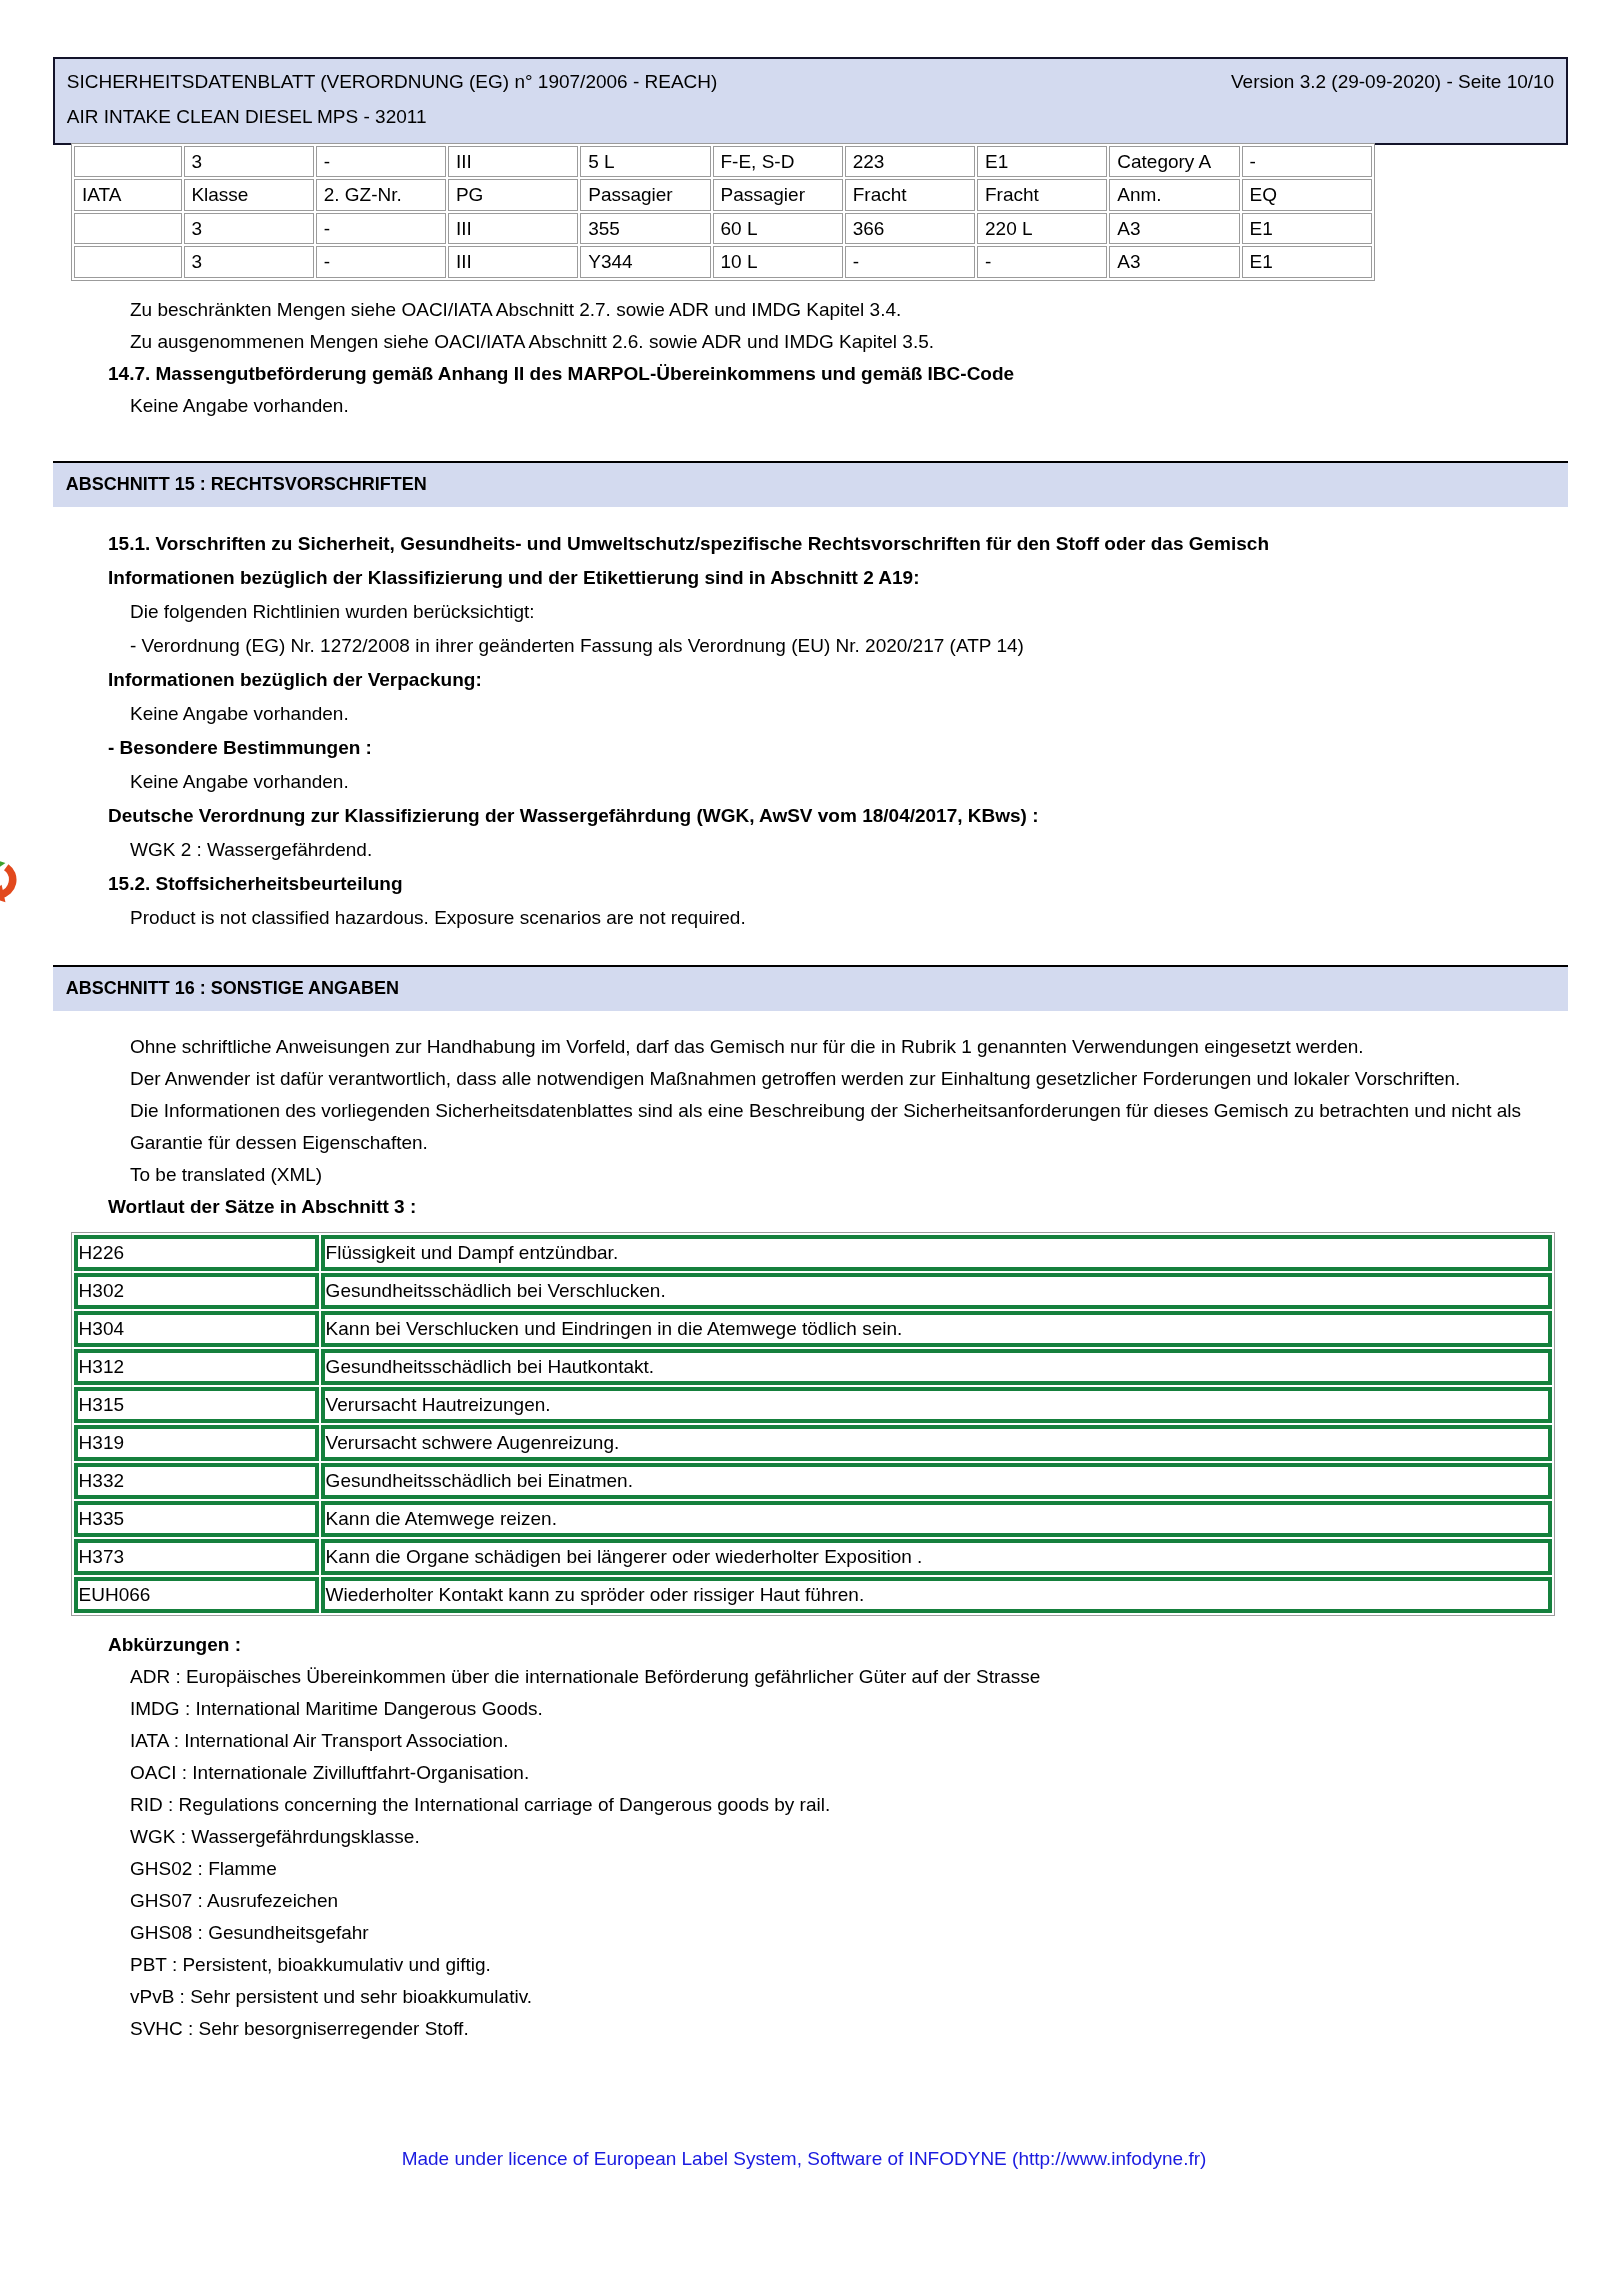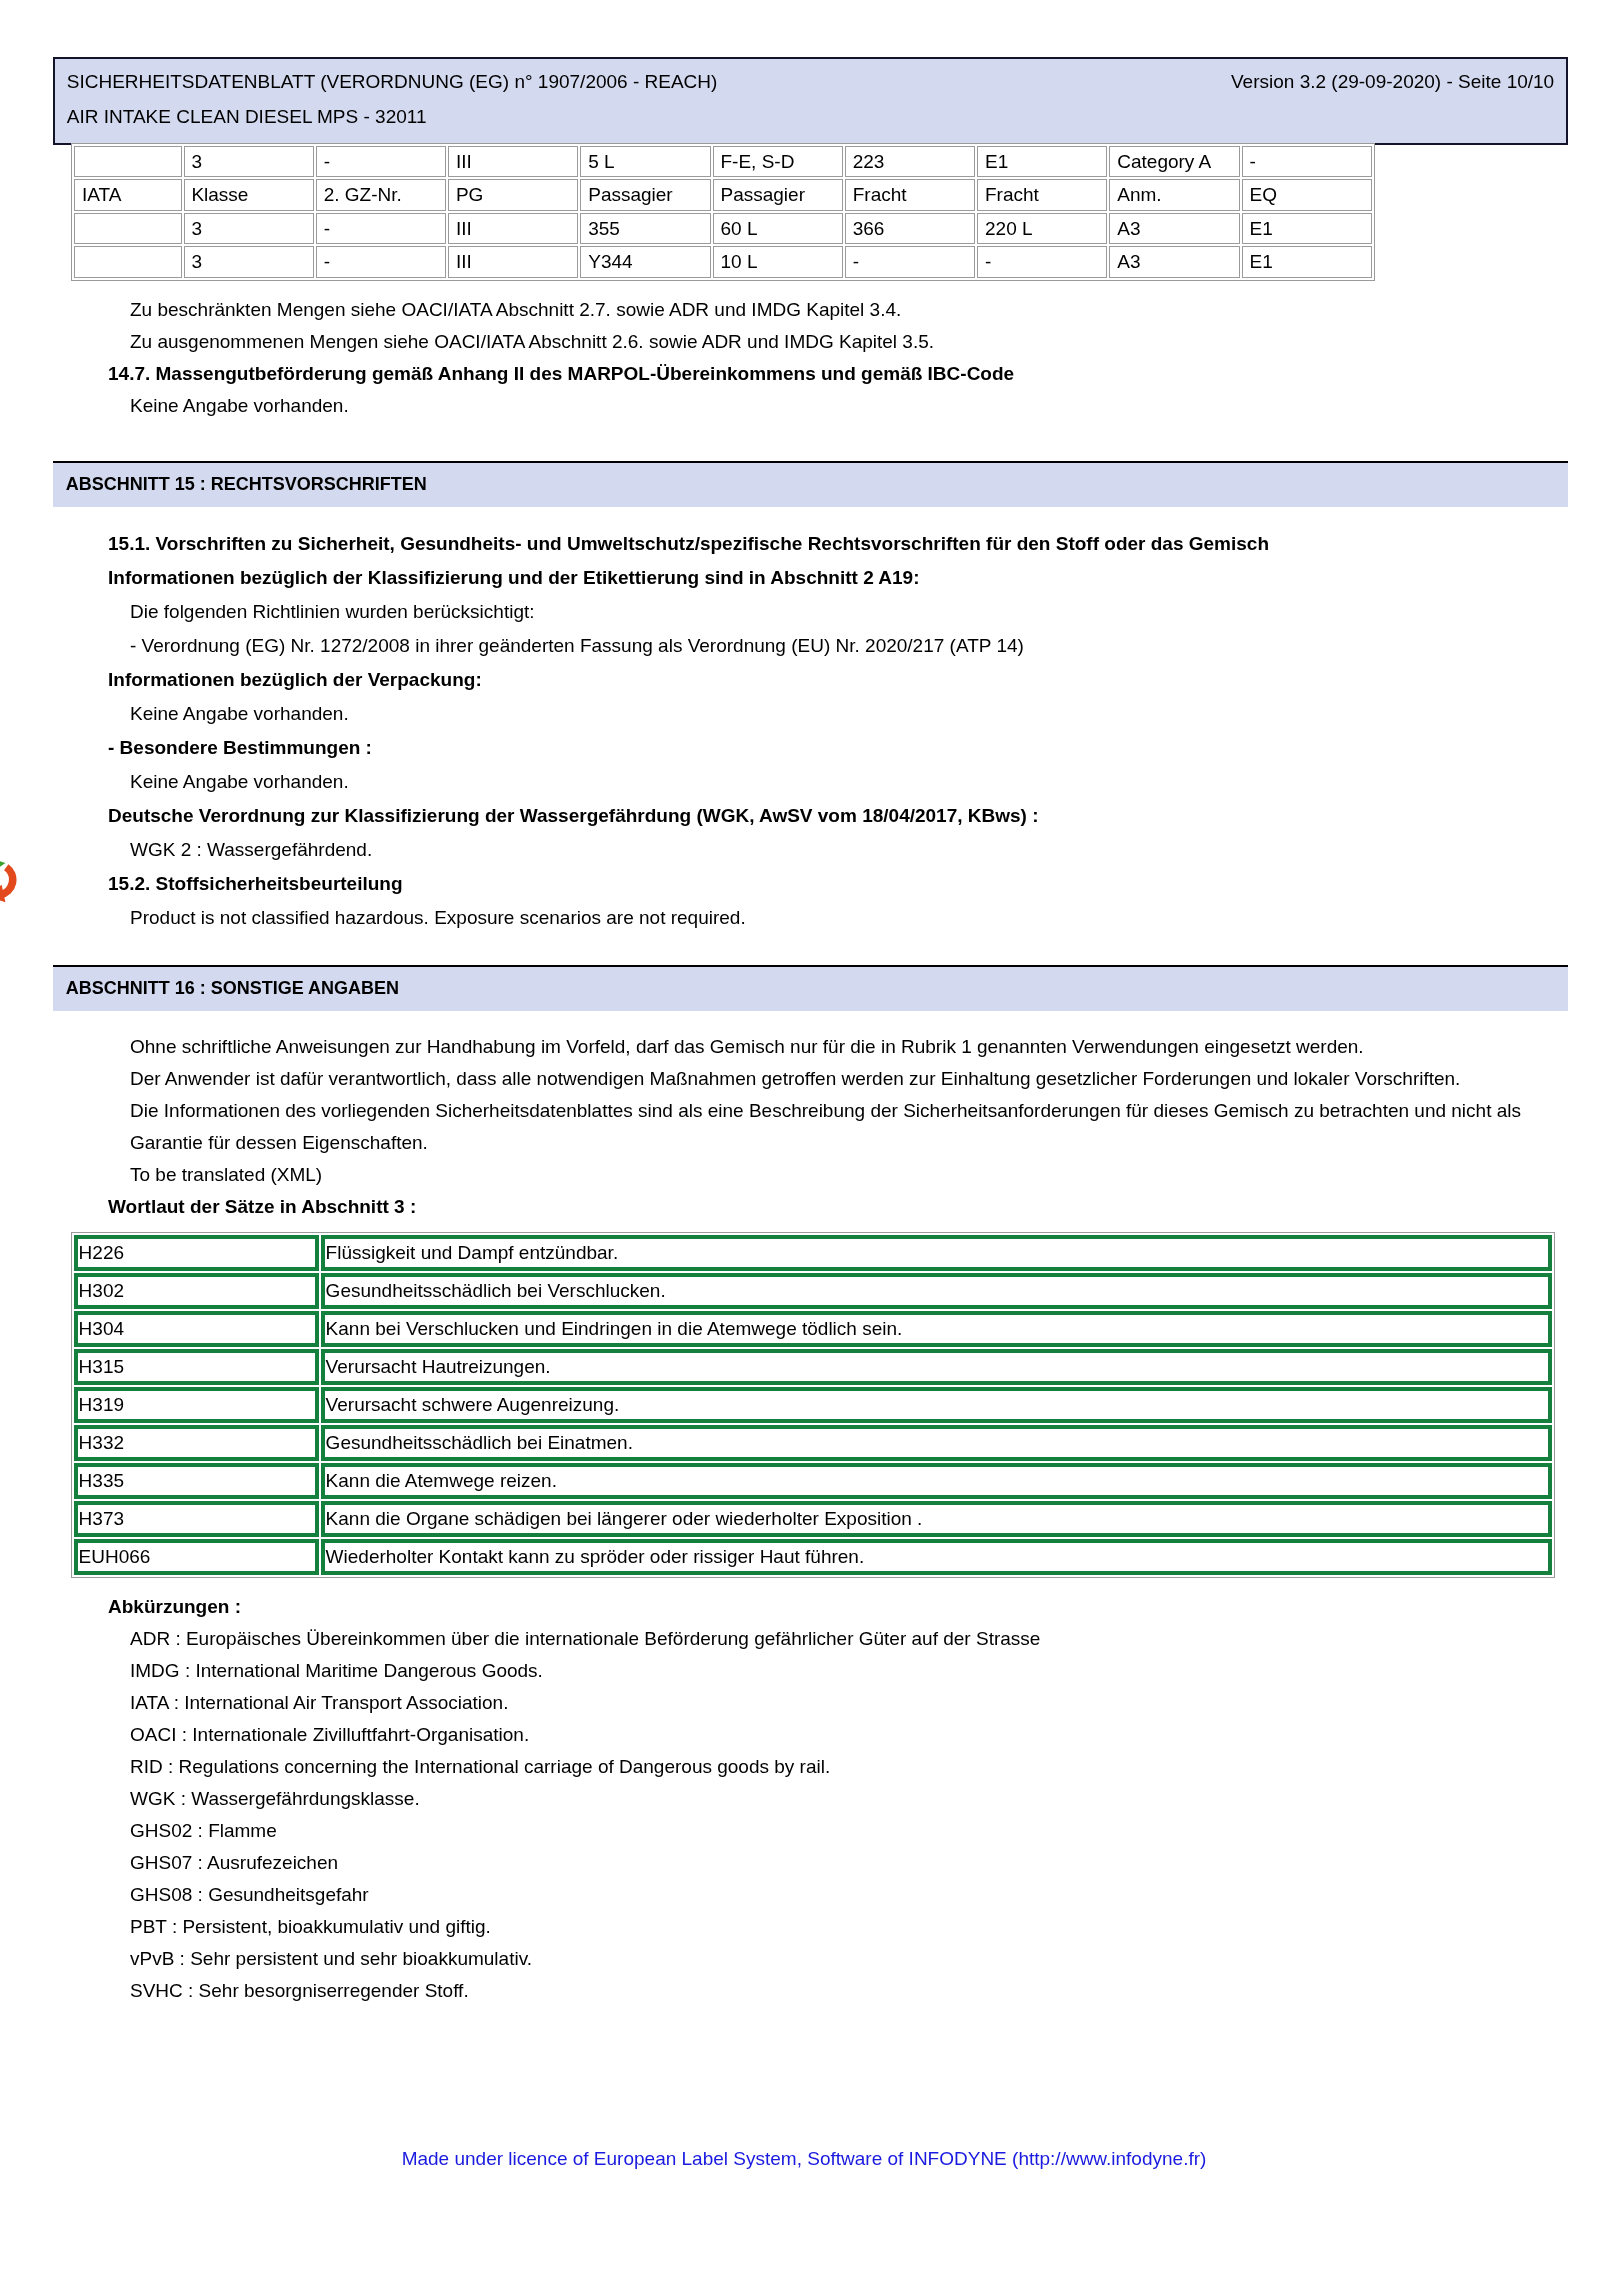--- a/index.html
+++ b/index.html
@@ -210,20 +210,24 @@
         </tr>
         <tr>
           <td>H302</td>
           <td>Gesundheitsschädlich bei Verschlucken.</td>
         </tr>
         <tr>
           <td>H304</td>
           <td>Kann bei Verschlucken und Eindringen in die Atemwege tödlich sein.</td>
         </tr>
         <tr>
+          <td>H312</td>
+          <td>Gesundheitsschädlich bei Hautkontakt.</td>
+        </tr>
+        <tr>
           <td>H315</td>
           <td>Verursacht Hautreizungen.</td>
         </tr>
         <tr>
           <td>H319</td>
           <td>Verursacht schwere Augenreizung.</td>
         </tr>
         <tr>
           <td>H332</td>
           <td>Gesundheitsschädlich bei Einatmen.</td>

